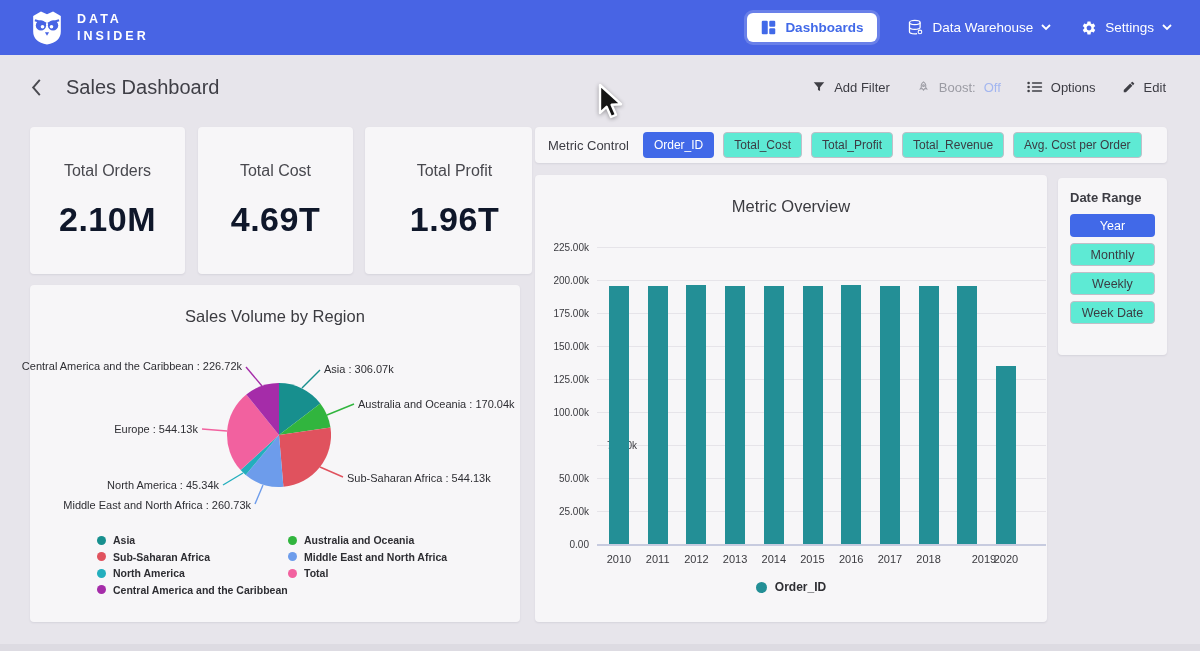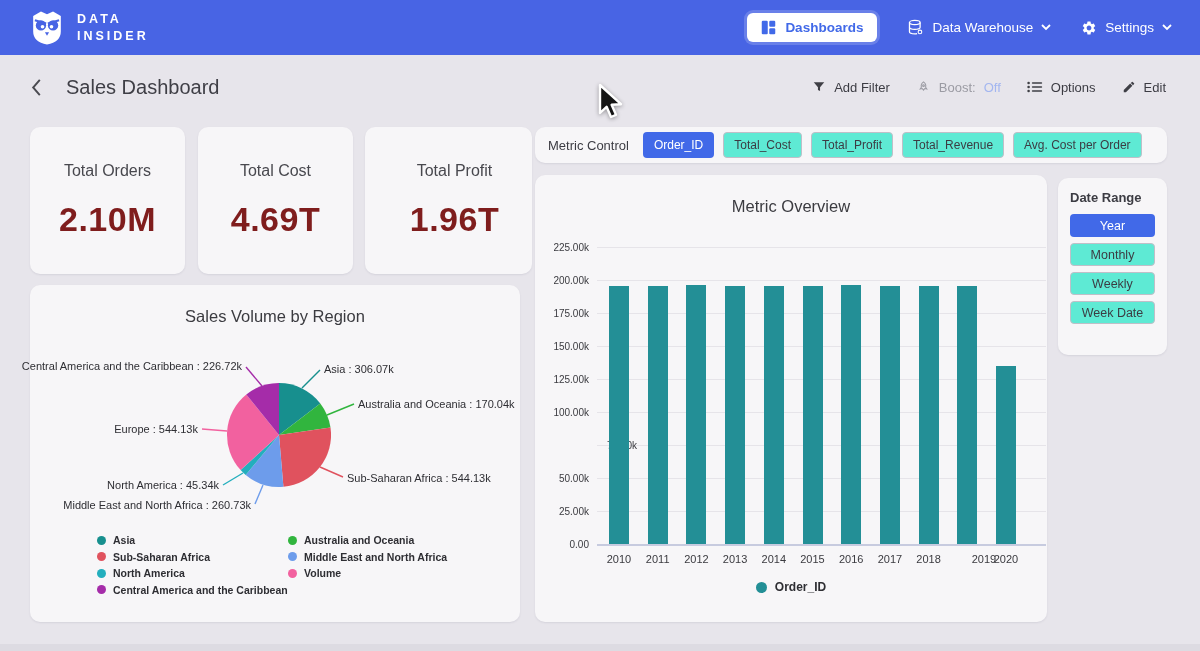--- a/index.html
+++ b/index.html
@@ -18,24 +18,24 @@
   
   .subheader{position:absolute;left:0;top:55px;width:100%;height:64px;display:flex;align-items:center;
              padding:0 34px 0 30px;box-sizing:border-box;}
   .back-btn{display:flex;align-items:center;cursor:pointer;}
   .page-title{font-size:20px;font-weight:500;color:#3f3f46;margin-left:24px;}
   .sub-actions{margin-left:auto;display:flex;align-items:center;gap:26px;}
   .sub-action{display:flex;align-items:center;gap:8px;font-size:13px;font-weight:500;color:#3c3c43;cursor:pointer;}
   .sub-action.muted{color:#9b9ba3;}
   .boost-off{color:#a3b6f0;}
   
-  .card{position:absolute;background:#f7f6f8;border-radius:10px;box-shadow:0 1px 2px rgba(60,60,90,0.10);}
+  .card{position:absolute;background:#f7f6f8;border-radius:4px;box-shadow:0 1px 2px rgba(60,60,90,0.10);}
   .kpi-card{display:flex;flex-direction:column;align-items:center;justify-content:center;gap:20px;}
   .kpi-label{font-size:16px;font-weight:500;color:#48484e;}
-  .kpi-value{font-size:34px;font-weight:bold;color:#7f1d1d;letter-spacing:0.5px;}
+  .kpi-value{font-size:34px;font-weight:bold;color:#0f172a;letter-spacing:0.5px;}
   
   .metric-card{display:flex;align-items:center;gap:9px;padding:0 13px;box-sizing:border-box;}
   .metric-label{font-size:13px;font-weight:500;color:#3c3c43;margin-right:5px;white-space:nowrap;}
   .btn{display:inline-flex;align-items:center;justify-content:center;border:1px solid #bfbfc8;
        background:#5eead4;color:#3c3c43;border-radius:4px;font-size:12px;font-family:inherit;
        padding:5px 10px;cursor:pointer;white-space:nowrap;}
   .btn.selected{border-color:transparent;color:#fff;}
   
   .chart-title{position:absolute;left:0;top:22px;width:100%;text-align:center;
                font-size:16.5px;font-weight:500;color:#3b3b40;}
@@ -227,21 +227,21 @@
         <div class="pie-legend-item" style="left: 258px; top: 249px;">
           <span class="legend-dot" style="background: rgb(49, 181, 62);"></span>
           <span>Australia and Oceania</span>
         </div>
         <div class="pie-legend-item" style="left: 258px; top: 265.5px;">
           <span class="legend-dot" style="background: rgb(109, 156, 235);"></span>
           <span>Middle East and North Africa</span>
         </div>
         <div class="pie-legend-item" style="left: 258px; top: 282px;">
           <span class="legend-dot" style="background: rgb(242, 97, 159);"></span>
-          <span>Volume</span>
+          <span>Total</span>
         </div>
       </div>
   </div>
 
   <div class="card" style="left:535px;top:175px;width:512px;height:447px;">
     <div class="chart-title">Metric Overview</div>
     <div id="bar-root" style="position:absolute;inset:0;">
         <div class="gridline" style="left: 62px; top: 72px; width: 449px;"></div>
         <div class="ytick" style="left: 0px; top: 67px;">225.00k</div>
         <div class="gridline" style="left: 62px; top: 105px; width: 449px;"></div>

